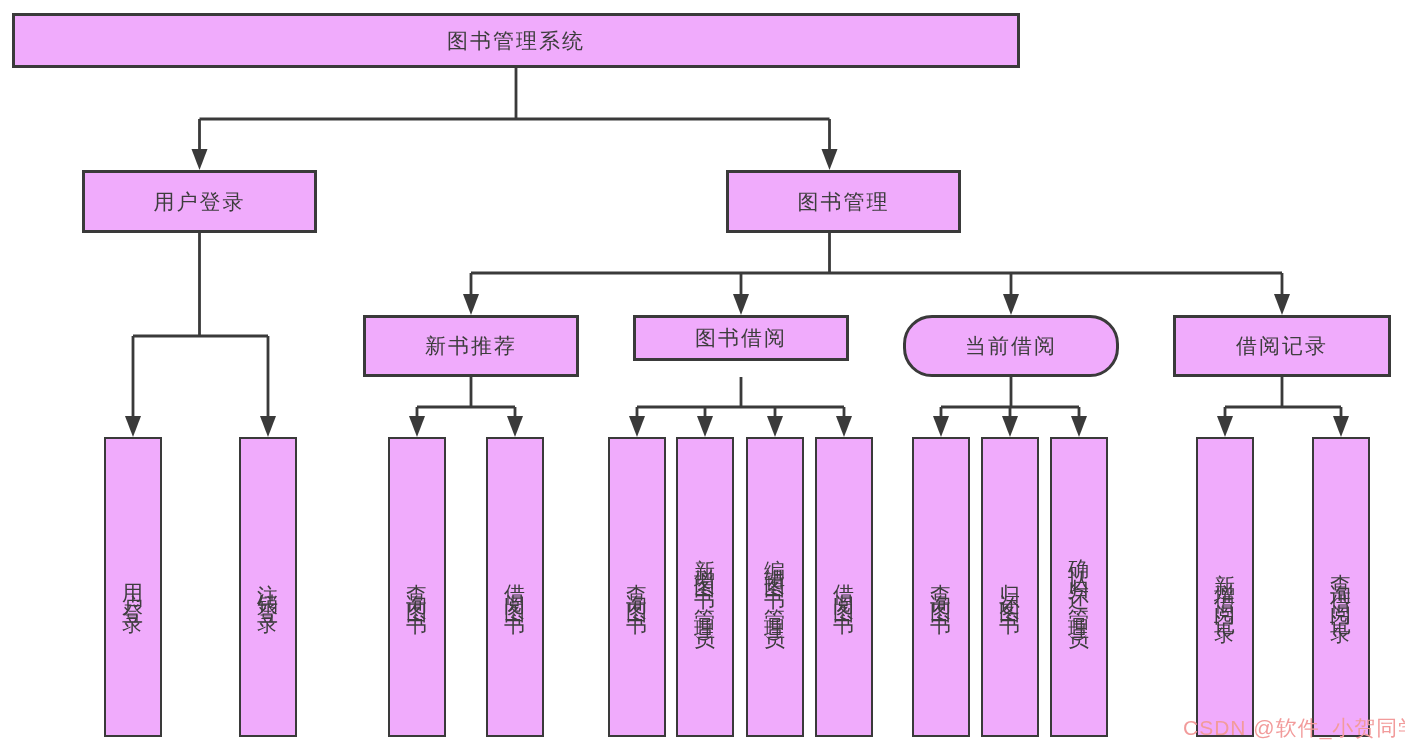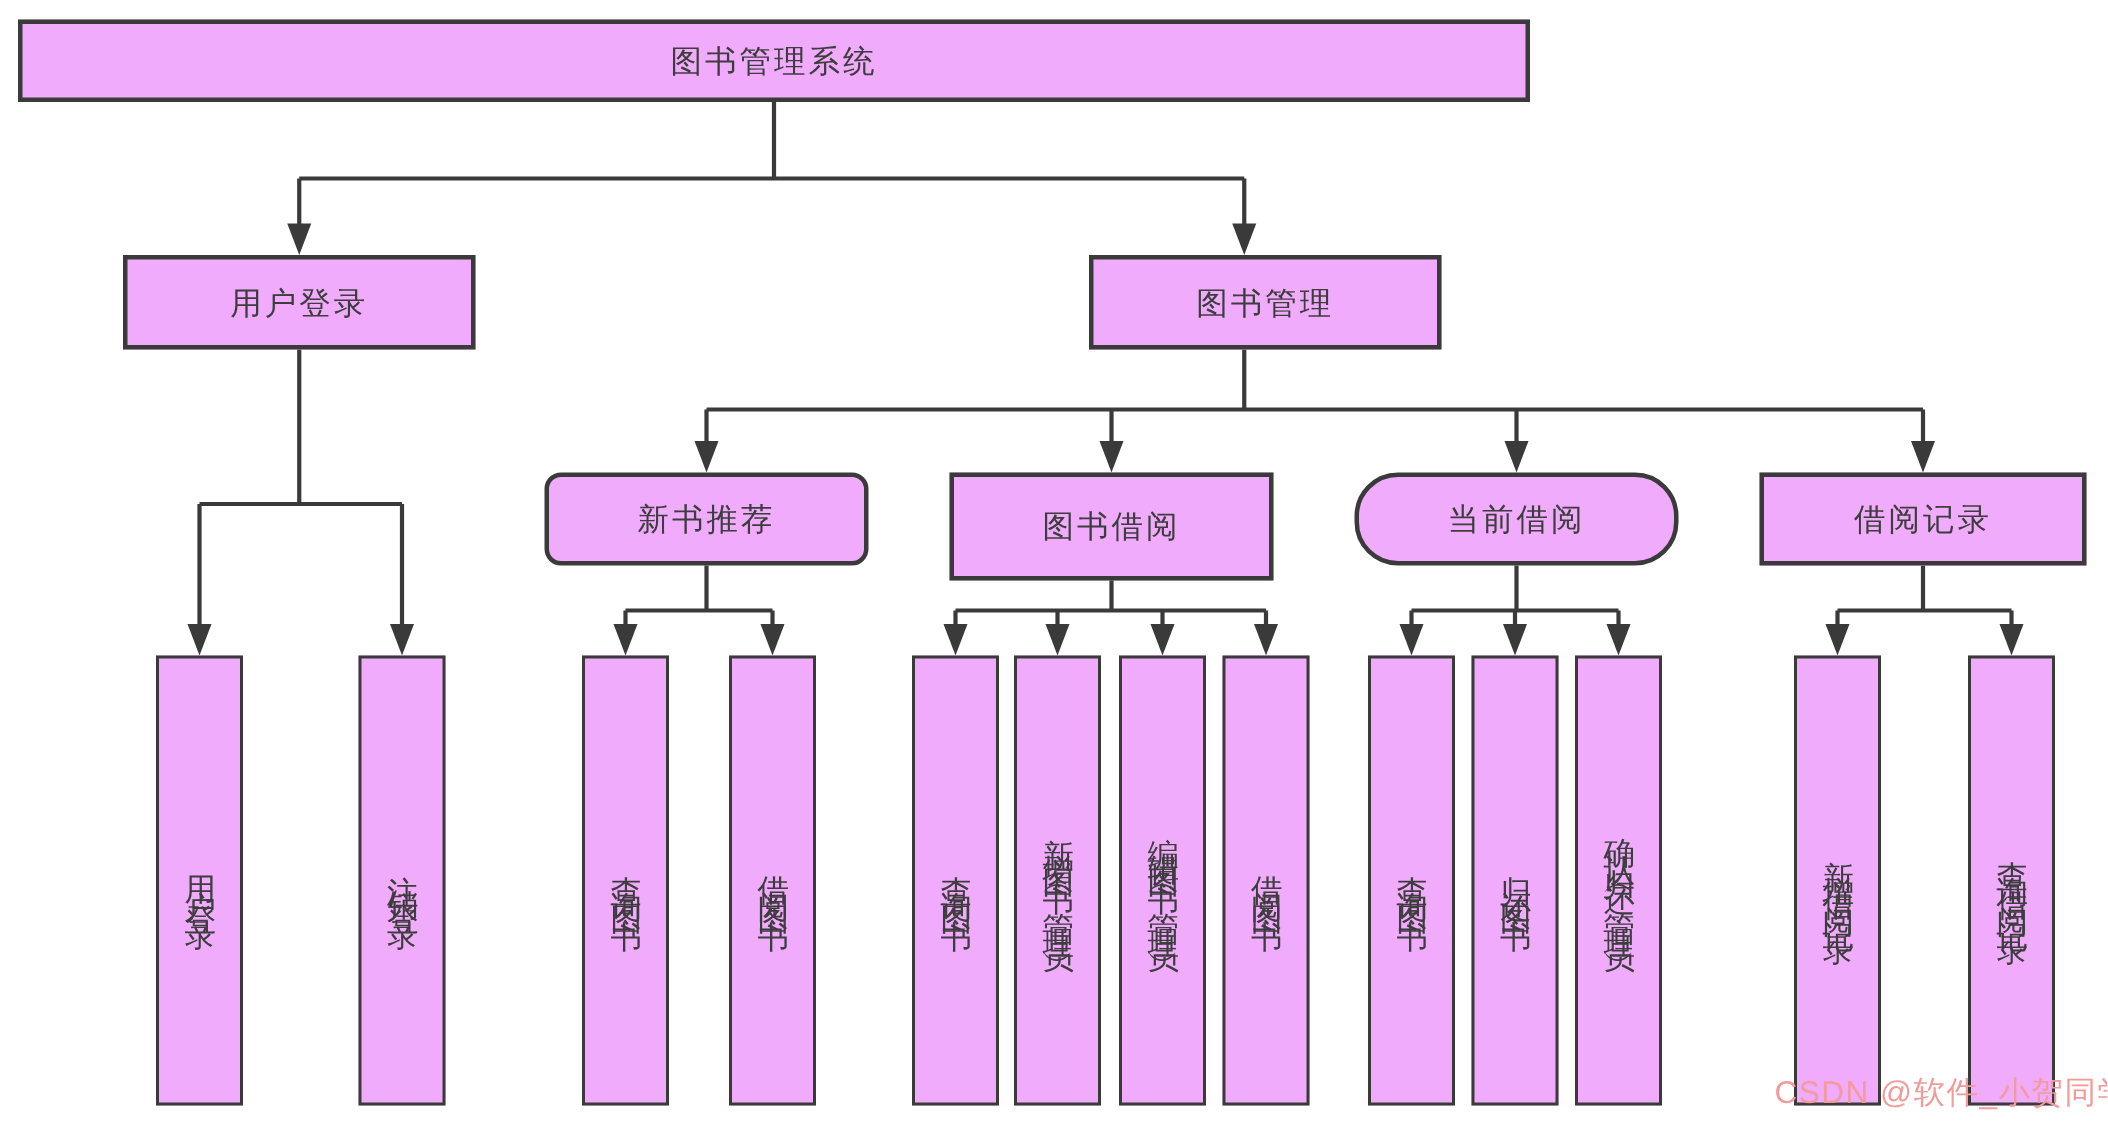--- a/index.html
+++ b/index.html
@@ -95,24 +95,24 @@
   <div id="nodes-root">
       <div class="node hbox" style="left: 12px; top: 13px; width: 1008px; height: 55px;">
         <span class="hlabel">图书管理系统</span>
       </div>
       <div class="node hbox" style="left: 82px; top: 170px; width: 235px; height: 63px;">
         <span class="hlabel">用户登录</span>
       </div>
       <div class="node hbox" style="left: 712px; top: 170px; width: 235px; height: 63px; margin-left: 14px;">
         <span class="hlabel">图书管理</span>
       </div>
-      <div class="node hbox" style="left: 363px; top: 315px; width: 216px; height: 62px; border-radius: 11px;">
+      <div class="node hbox" style="left: 363px; top: 315px; width: 216px; height: 62px;">
         <span class="hlabel">新书推荐</span>
       </div>
-      <div class="node hbox" style="left: 633px; top: 315px; width: 216px; height: 72px;">
+      <div class="node hbox" style="left: 633px; top: 315px; width: 216px; height: 46px;">
         <span class="hlabel">图书借阅</span>
       </div>
       <div class="node hbox" style="left: 903px; top: 315px; width: 216px; height: 62px; border-radius: 29px;">
         <span class="hlabel">当前借阅</span>
       </div>
       <div class="node hbox" style="left: 1173px; top: 315px; width: 218px; height: 62px; text-align: right;">
         <span class="hlabel">借阅记录</span>
       </div>
       <div class="node vbox" style="left: 104px; top: 437px; width: 58px; height: 300px;">
         <span class="vtext">用户登录</span>

